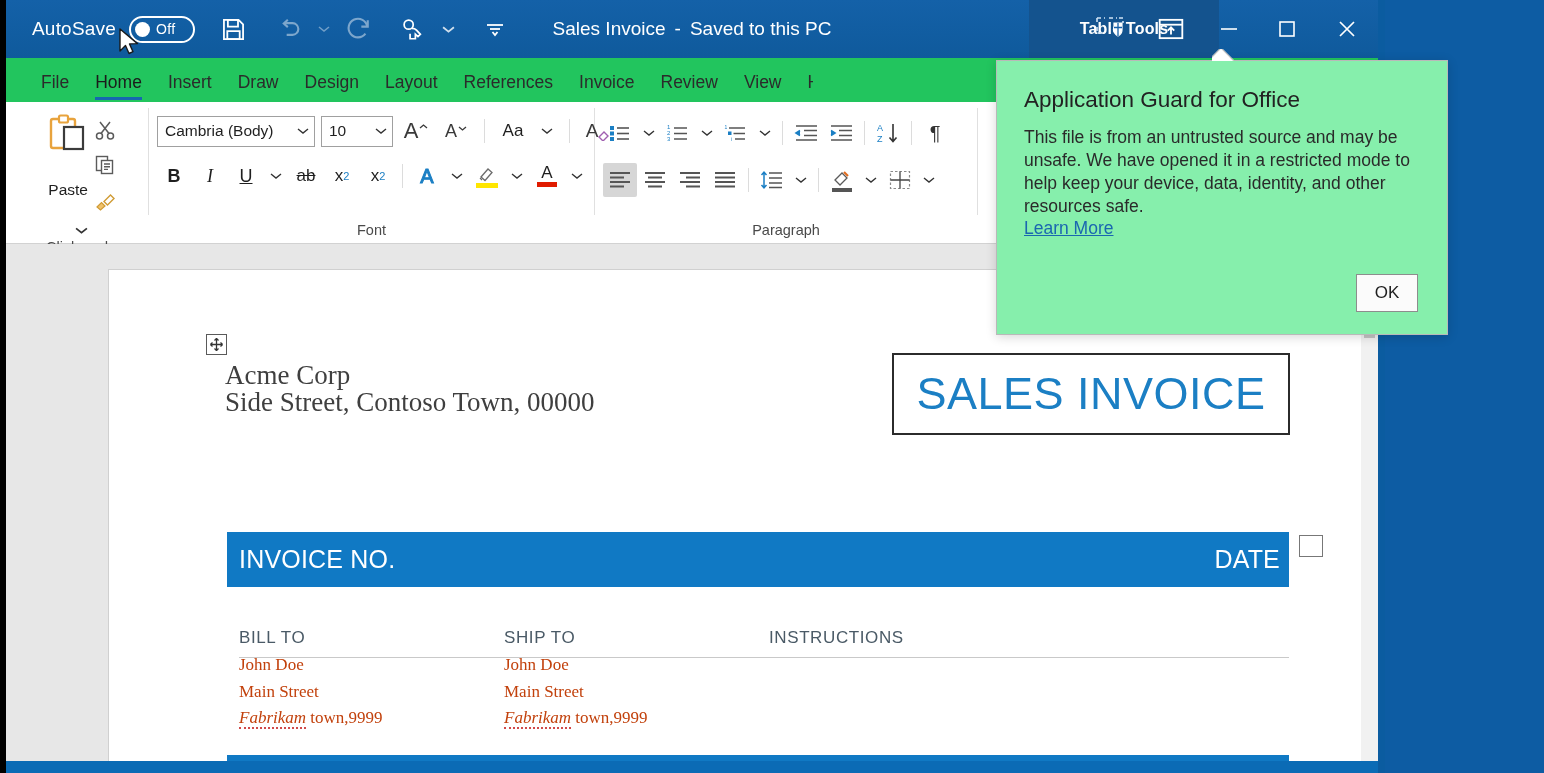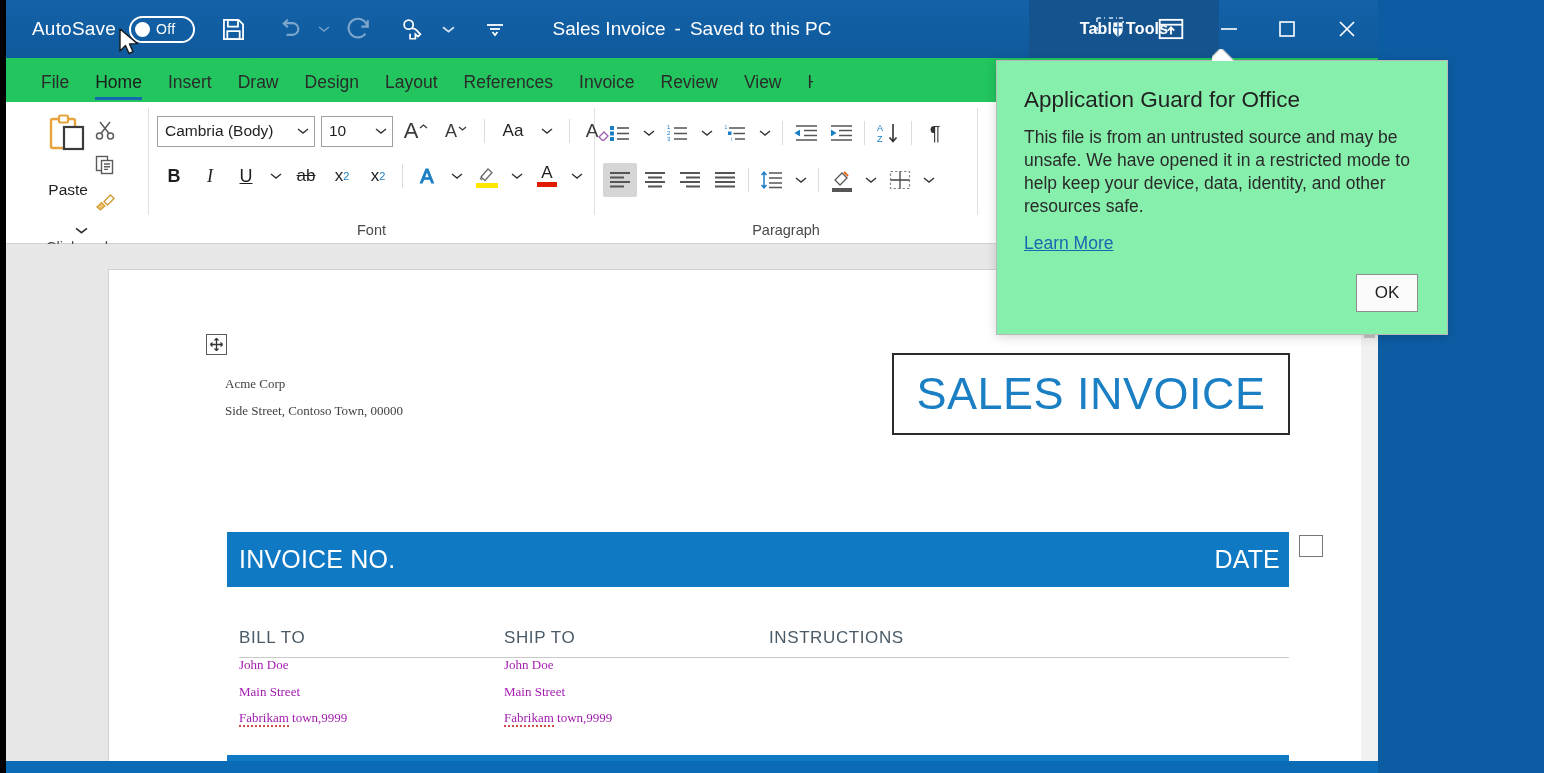--- a/index.html
+++ b/index.html
@@ -156,22 +156,22 @@
     position:absolute; left:103px; top:26px; width:1290px; height:520px;
     background:#ffffff;
     box-shadow:0 0 0 1px #d0d0d0;
   }
   .move-handle {
     position:absolute; left:97px; top:64px; width:21px; height:21px;
     border:1px solid #5a5a5a; background:#fff;
     display:flex; align-items:center; justify-content:center;
   }
   .company {
-    position:absolute; left:116px; top:101px;
-    font-family:"Liberation Serif", serif; color:#3f3f3f; font-size:13px;
+    position:absolute; left:116px; top:92px;
+    font-family:"Liberation Serif", serif; color:#3f3f3f; font-size:27px;
     line-height:26.5px;
   }
   .company b { color:#222; }
   .invoice-box {
     position:absolute; left:783px; top:83px; width:398px; height:82px;
     border:2px solid #2b2b2b; background:#fff;
     display:flex; align-items:center; justify-content:center;
   }
   .invoice-box span {
     font-size:45px; color:#1b7fc4; letter-spacing:.5px;
@@ -201,25 +201,26 @@
   }
   .col1 { width:265px; }
   .col2 { width:265px; }
   .col3 { width:400px; }
   .addr-row {
     position:absolute; left:130px; top:382px; width:1050px;
     display:flex;
   }
   .addr {
     width:265px;
-    font-family:"Liberation Serif", serif; font-size:13px; color:#a21caf;
+    font-family:"Liberation Serif", serif; font-size:17px; color:#c2410c;
     line-height:26.5px;
   }
   .misspell {
     border-bottom:2px dotted #d04a4a;
+    font-style:italic;
   }
   .blue-band2 {
     position:absolute; left:118px; top:485px; width:1062px; height:44px;
     background:#1079c4;
   }
   .bottom-strip {
     position:absolute; left:0; right:0; bottom:0; height:12px; background:#0b6bb5;
   }
 
   
@@ -243,21 +244,21 @@
     overflow:hidden;
   }
   .guard-dialog .beak:before {
     content:""; position:absolute; left:0; top:2px; width:17px; height:17px;
     background:#fff; border-left:1px solid #b9b9b9; border-top:1px solid #b9b9b9;
     transform:rotate(45deg); transform-origin:center;
   }
   .guard-title { font-size:22.5px; color:#222; font-weight:400; margin-bottom:13px;}
   .guard-body { font-size:17.5px; color:#2a2a2a; line-height:23px; width:398px;}
   .guard-link {
-    display:inline-block; margin-top:15px;
+    display:inline-block; margin-top:0;
     font-size:17.5px; color:#1a66b0; text-decoration:underline;
   }
   .ok-btn {
     position:absolute; right:29px; bottom:22px;
     width:62px; height:38px; border:1px solid #8d8d8d; background:#fbfbfb;
     display:flex; align-items:center; justify-content:center;
     font-size:17px; color:#1f1f1f;
   }
 
   

